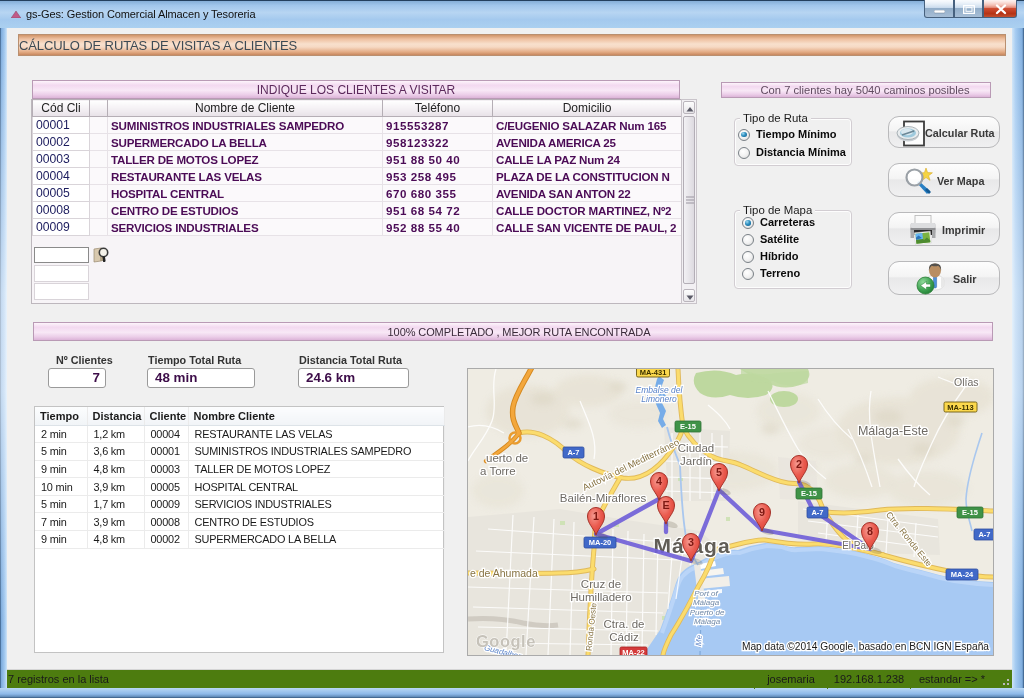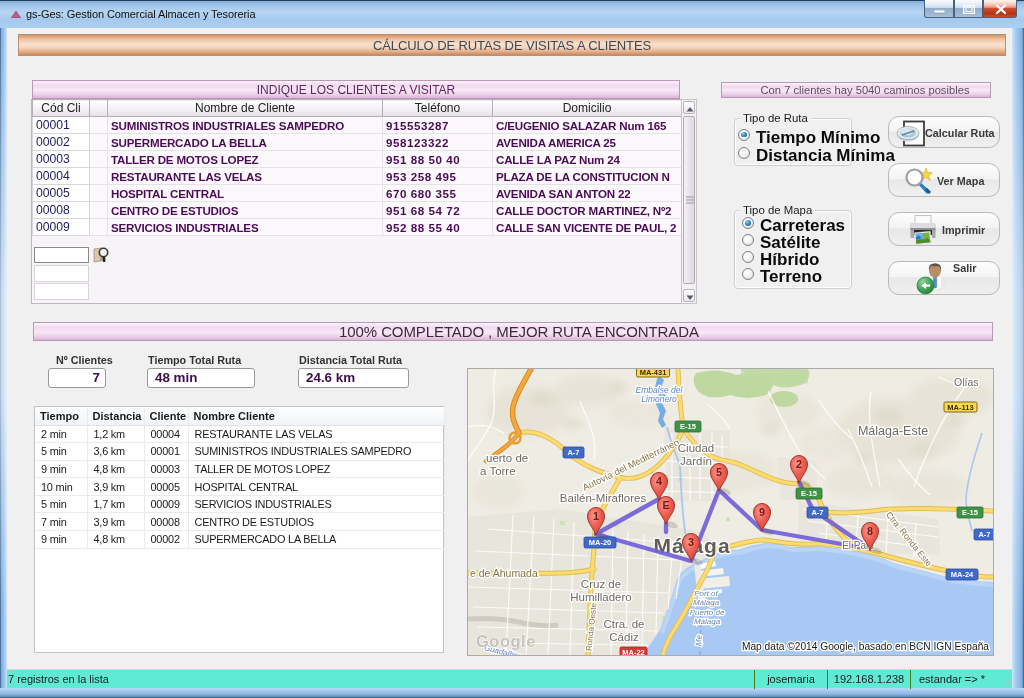--- a/index.html
+++ b/index.html
@@ -20,21 +20,21 @@
   
   #capbtns { left:924px; top:0px; width:93px; height:18px; }
   .cb { position:absolute; top:0; height:18px; border:1px solid #47617e; border-top:none; }
   .cb .gl { position:absolute; left:0; top:0; width:100%; height:45%; background:linear-gradient(180deg,rgba(255,255,255,.85),rgba(255,255,255,.25)); }
   #cb-min { left:0; width:30px; background:linear-gradient(180deg,#d7e6f5 0%,#b5cde6 45%,#93aec9 50%,#a7bed6 100%); border-radius:0 0 0 3px;}
   #cb-max { left:30px; width:29px; background:linear-gradient(180deg,#d7e6f5 0%,#b5cde6 45%,#93aec9 50%,#a7bed6 100%); }
   #cb-cls { left:59px; width:34px; background:linear-gradient(180deg,#f5b3a4 0%,#e98771 30%,#cf4c31 50%,#b53315 80%,#c2502f 100%); border-radius:0 0 3px 0;}
   
   #hdr { left:18px; top:34px; width:988px; height:22px; border:1px solid #b98f6f;
     background:linear-gradient(180deg,#d09468 0%,#eec0a0 20%,#f8e0cd 45%,#f6d9c4 60%,#e3ab84 85%,#c8885f 100%);
-    text-align:center; line-height:21px; font-size:13px; letter-spacing:-0.1px; color:#3d4a54; }
+    text-align:left; line-height:21px; font-size:13px; letter-spacing:-0.1px; color:#3d4a54; }
   .pinkbar { border:1px solid #b99ab5;
     background:linear-gradient(180deg,#fdf4fb 0%,#f3d9f0 25%,#f8e8f6 55%,#eccfe9 80%,#dcb4d8 100%); }
   
   #grid-cap { left:32px; top:80px; width:648px; height:19px; text-align:center; line-height:18px; font-size:12px; color:#5c2a5c; }
   #grid-wrap { left:31px; top:99px; width:666px; height:205px; background:#f7f4f7; border:1px solid #bdb7bd; border-top:none; }
   table.grid { border-collapse:collapse; table-layout:fixed; width:649px; font-size:12px; }
   table.grid td { border:1px solid #d9d4d9; height:17px; overflow:hidden; white-space:nowrap; padding:0 3px; }
   table.grid tr.hd td { border:1px solid #b5aeb5; background:linear-gradient(180deg,#ffffff 0%,#f2eef2 60%,#e7e1e7 100%); text-align:center; color:#222; height:17px; font-size:12px; padding:0 1px;}
   table.grid td.cod { color:#1c1c5e; background:#fff; font-size:12.2px;}
   table.grid td.nom { font-weight:bold; color:#4b0b56; background:#fbf9fb; border-color:#e7e2e7; font-size:11.6px; letter-spacing:-0.2px;}
@@ -44,38 +44,38 @@
   .sbarrow { position:absolute; left:1px; width:12px; height:13px; background:linear-gradient(180deg,#fdfdfd,#e8e6ea); border:1px solid #bab5bc; border-radius:2px; }
   #sbthumb { position:absolute; left:1px; top:16px; width:12px; height:168px; background:linear-gradient(90deg,#f2f1f4,#dddae0); border:1px solid #b3aeb6; border-radius:2px; }
   
   #conbar { left:721px; top:82px; width:270px; height:16px; text-align:center; line-height:15px; font-size:11.2px; padding-left:18px; color:#5f4a5f; }
   .grp { position:absolute; border:1px solid #d2cdd2; border-radius:4px; box-shadow:inset 0 0 0 1px #fdfdfd; }
   .grplbl { position:absolute; background:#f0f0f0; font-size:11.4px; color:#1a1a1a; padding:0 3px; }
   .radio { position:absolute; width:12px; height:12px; border-radius:50%; border:1px solid #7a8187;
     background:radial-gradient(circle at 40% 35%, #ffffff 0%, #f2f2f2 50%, #d5d5d5 100%); }
   .radio.sel::after { content:""; position:absolute; left:2.2px; top:2.2px; width:5.6px; height:5.6px; border-radius:50%;
     background:radial-gradient(circle at 35% 30%, #9fd8ef 0%, #2e8fc0 45%, #145d8c 100%); }
-  .radlbl { position:absolute; font-size:17px; font-weight:bold; color:#0a0a0a; }
+  .radlbl { position:absolute; font-size:11px; font-weight:bold; color:#0a0a0a; }
   .btn { position:absolute; left:888px; width:112px; border:1px solid #b9b9bb; border-radius:11px;
     background:linear-gradient(180deg,#fdfdfd 0%,#f4f4f4 45%,#e8e8e9 50%,#f0f0f1 100%); }
   .btn span { position:absolute; font-size:10.8px; font-weight:bold; white-space:nowrap; color:#3a3a3a; }
   
-  #midbar { left:33px; top:322px; width:960px; height:19px; text-align:center; line-height:18px; font-size:15px; letter-spacing:-0.1px; padding-left:12px; color:#3a2a3a; }
+  #midbar { left:33px; top:322px; width:960px; height:19px; text-align:center; line-height:18px; font-size:11px; letter-spacing:-0.1px; padding-left:12px; color:#3a2a3a; }
   
   .tlbl { position:absolute; font-size:10.8px; font-weight:bold; color:#333; }
   .tbox { position:absolute; height:20px; background:#fff; border:1px solid #9a9a9a; border-radius:3px;
     font-size:13.4px; font-weight:bold; color:#3d0d49; line-height:18px; }
   
   #rtbl { left:34px; top:406px; width:410px; height:247px; background:#fff; border:1px solid #c3c3c3; }
   table.rt { border-collapse:collapse; table-layout:fixed; width:409px; font-size:10.9px; letter-spacing:-0.2px; color:#1a1a1a; }
   table.rt tr.h td { font-size:11px; letter-spacing:0; padding-left:5px; }
   table.rt td { height:17.6px; padding:0 0 0 6px; overflow:hidden; white-space:nowrap; border-bottom:1px solid #ebebeb; border-right:1px solid #ebebeb; }
   table.rt tr.h td { font-weight:bold; background:linear-gradient(180deg,#fcfdfe,#f1f4f7); border-bottom:1px solid #dde3e8; height:18px;}
   
-  #sbar { left:7px; top:669px; width:1005px; height:19px; background:#5eead4; border-top:1px solid #d5d5d5; font-size:11px; color:#1a1a1a; }
+  #sbar { left:7px; top:669px; width:1005px; height:19px; background:#4d7c0f; border-top:1px solid #d5d5d5; font-size:11px; color:#1a1a1a; }
   .scell { position:absolute; top:0; height:19px; line-height:18px; border-left:1px solid #4d7c0f; }
   
   #map { left:467px; top:368px; width:527px; height:288px; border:1px solid #aaa; background:#efebe2; }
 </style></head>
 <body>
 <div id="win">
 
   <div class="abs" id="border-top"></div>
   <div class="abs" id="border-left">
       <div style="position:absolute;inset:0;background:linear-gradient(180deg,rgba(255,255,255,0) 0%,rgba(255,255,255,0.55) 40%,rgba(255,255,255,0.55) 55%,rgba(255,255,255,0) 90%);"></div>
@@ -256,21 +256,21 @@
       <span style="left:48px;top:11px;">Ver Mapa</span>
     <svg style="position:absolute;left:16px;top:4px" width="30" height="29" viewBox="0 0 30 29">
       <path d="M12,15 L22,26 l3,-3 L14,13 Z" fill="#2980c4"></path>
       <path d="M20,22 l4,4 l2,-2 l-4,-4 Z" fill="#145a94"></path>
       <path d="M21,0 l1.6,4.6 l4.8,0.2 l-3.8,2.9 l1.4,4.6 l-4,-2.7 l-4,2.8 l1.4,-4.7 l-3.8,-2.8 l4.8,-0.2 Z" fill="#f5d442" stroke="#d9ab25" stroke-width="0.6"></path>
       <circle cx="9.5" cy="9.5" r="8" fill="#ffffff" fill-opacity="0.85" stroke="#9aa0a6" stroke-width="2.2"></circle>
       <ellipse cx="8" cy="7.5" rx="5" ry="3.5" fill="#ffffff"></ellipse>
     </svg>
     </div>
   <div class="btn" style="top:261px;height:34px;">
-      <span style="left:64px;top:0;">Salir</span>
+      <span style="left:64px;top:11px;">Salir</span>
     <svg style="position:absolute;left:27px;top:1px" width="34" height="32" viewBox="0 0 34 32">
       <path d="M10,22 q-1,-7 4,-9 l10,0 q5,2 4,9 q-2,5 -9,5 q-7,0 -9,-5 Z" fill="#fdfdfd" stroke="#d5d5d5" stroke-width="0.7"></path>
       <path d="M13,13.5 q-4,4 -4,9 l4,2 Z" fill="#e8e8e8"></path>
       <path d="M25,13.5 q4,4 4,9 l-4,2 Z" fill="#e8e8e8"></path>
       <rect x="17.4" y="13" width="3.2" height="12" rx="1.5" fill="#4d90d9" stroke="#2c66a8" stroke-width="0.5"></rect>
       <ellipse cx="19" cy="7.5" rx="6" ry="7" fill="#b98e62"></ellipse>
       <path d="M12.8,7.5 q-0.5,-7.5 6.2,-7 q6.7,-0.5 6.2,7 q-1.5,-4 -3,-4.8 q-3,1.2 -6.5,0 q-1.5,1.3 -2.9,4.8 Z" fill="#55524e"></path>
       <circle cx="9.5" cy="22.5" r="8.5" fill="url(#salirg)" stroke="#2a7c35" stroke-width="0.8"></circle>
       <defs>
           <radialGradient id="salirg" cx="0.35" cy="0.3" r="0.8">

